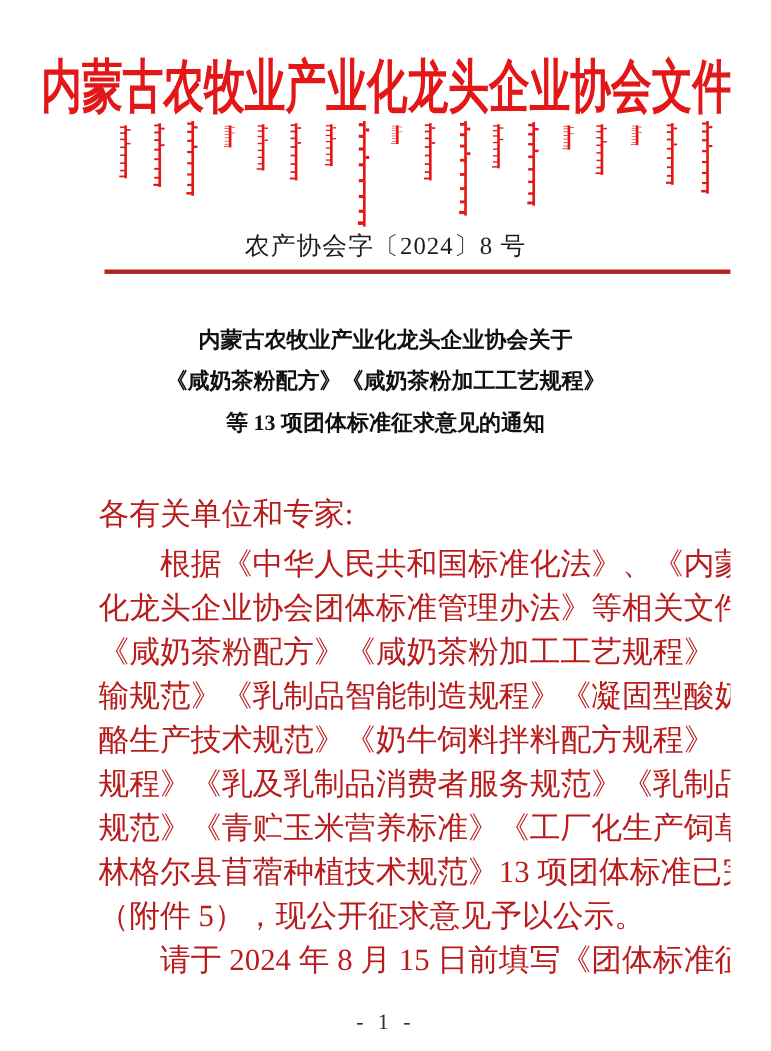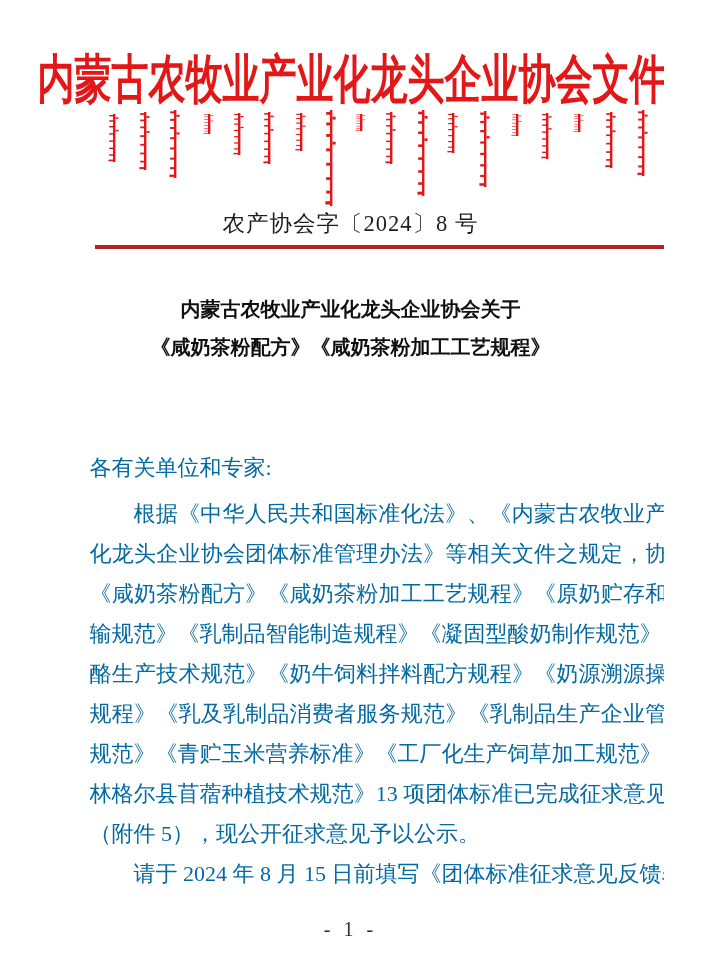--- a/index.html
+++ b/index.html
@@ -24,21 +24,21 @@
   
   .rule{position:absolute;top:245px;left:57px;width:584px;height:3.5px;background:#b52220;}
   
   .title{
     position:absolute;top:290px;left:0;width:100%;text-align:center;
     font-weight:bold;color:#101010;font-size:20px;line-height:38px;white-space:nowrap;
   }
   
   .body{
     position:absolute;top:448px;left:52px;width:600px;
-    font-size:22px;color:#0369a1;line-height:40px;
+    font-size:28px;color:#b91c1c;line-height:40px;
   }
   .bodyline{
     text-align:justify;text-align-last:justify;overflow:hidden;white-space:nowrap;
   }
   .bodyline.last{text-align-last:left;}
   .salutation{text-align:left;}
   .para{margin:0;}
   .para-first{margin-top:6px;}
   .para-indent .bodyline:first-child{text-indent:2em;}
   
@@ -92,20 +92,21 @@
     </svg>
   </div>
 
   <div class="docnum">农产协会字〔2024〕8 号</div>
 
   <div class="rule"></div>
 
   <div class="title">
     <div class="title-line">内蒙古农牧业产业化龙头企业协会关于</div>
       <div class="title-line">《咸奶茶粉配方》《咸奶茶粉加工工艺规程》</div>
+      <div class="title-line last">等 13 项团体标准征求意见的通知</div>
   </div>
 
   <div class="body">
     <div class="bodyline salutation last">各有关单位和专家:</div>
     <div class="para para-first para-indent">
       <div class="bodyline">根据《中华人民共和国标准化法》、《内蒙古农牧业产业</div>
         <div class="bodyline">化龙头企业协会团体标准管理办法》等相关文件之规定，协会</div>
         <div class="bodyline">《咸奶茶粉配方》《咸奶茶粉加工工艺规程》《原奶贮存和运</div>
         <div class="bodyline">输规范》《乳制品智能制造规程》《凝固型酸奶制作规范》《奶</div>
         <div class="bodyline">酪生产技术规范》《奶牛饲料拌料配方规程》《奶源溯源操作</div>

